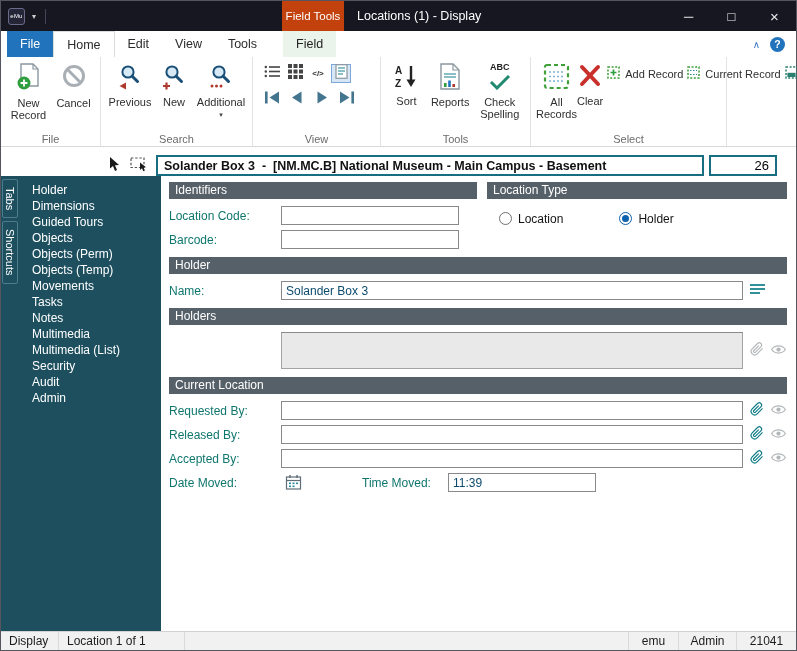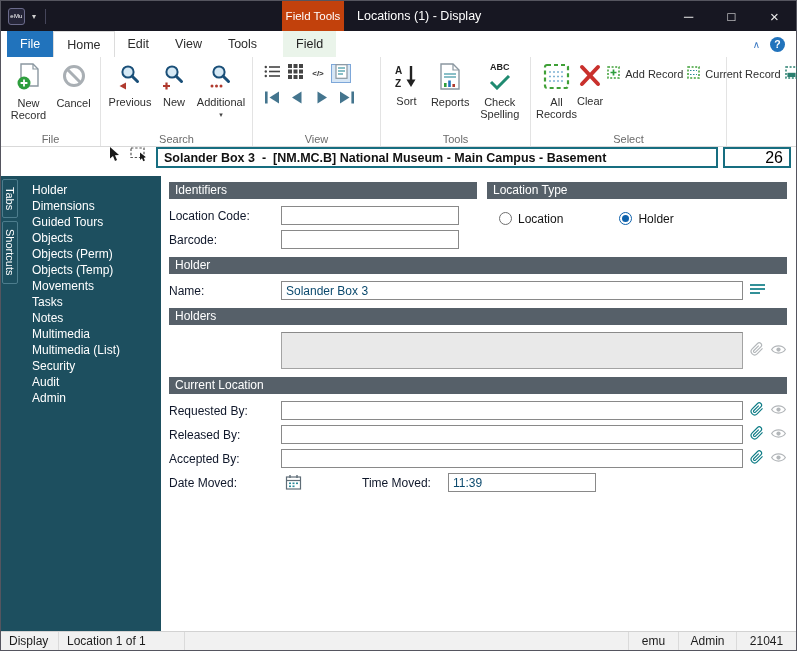--- a/index.html
+++ b/index.html
@@ -37,41 +37,41 @@
   .viewicons{display:flex;gap:3px}
   .viewbtn{width:20px;height:19px;display:flex;align-items:center;justify-content:center;border:1px solid transparent}
   .viewbtn.selected{background:#d6e6f5;border:1px solid #7da7d9}
   .navrow{display:flex;gap:5px;margin-top:8px}
   .navbtn{width:20px;height:16px;display:flex;align-items:center;justify-content:center}
   .selgroup-smalls{display:flex;flex-direction:row;justify-content:flex-start;gap:4px;padding-top:6px;margin-left:4px}
   .smallitem{display:flex;align-items:center;gap:5px;font-size:11px;color:#2f2f2f;height:15px;white-space:nowrap}
   .abc-label{font-size:9px;font-weight:bold;color:#222;line-height:1}
 
   
-  .recordbar{flex:0 0 29px;display:flex;align-items:flex-start;background:#fff;padding-right:5px}
+  .recordbar{flex:0 0 29px;display:flex;align-items:flex-end;background:#fff;padding-right:19px}
   .rb-spacer{width:108px}
   .rb-icons{display:flex;align-items:center;gap:10px;margin-right:8px}
   .rb-summary{flex:1;height:21px;border:2px solid #176e80;display:flex;align-items:center;padding:0 6px;font-weight:bold;font-size:12.5px;color:#111;background:#fff;white-space:pre;overflow:hidden}
-  .rb-count{width:68px;height:21px;border:2px solid #176e80;display:flex;align-items:center;justify-content:flex-end;padding:0 6px;font-size:16px;margin-left:5px;background:#fff}
+  .rb-count{width:68px;height:21px;border:2px solid #176e80;display:flex;align-items:center;justify-content:flex-end;padding:0 6px;font-size:13px;margin-left:5px;background:#fff}
 
   
   .bodyrow{flex:1;display:flex;min-height:0}
   .vstrip{width:18px;background:#1d4f5f;display:flex;flex-direction:column;align-items:center;padding-top:3px;gap:3px}
   .vtab{writing-mode:vertical-rl;color:#fff;font-size:11px;border:1px solid #4d7d8d;border-radius:2px;padding:7px 1px;background:#1d4f5f;white-space:nowrap}
   .sidebar{width:142px;background:#1d4f5f;padding-top:6px}
   .sb-item{color:#fff;font-size:12px;line-height:16px;padding-left:13px;white-space:nowrap}
   .content{flex:1;background:#fff;padding:6px 9px 0 8px;overflow:hidden}
 
   
   .sec{background:#566069;color:#fff;font-size:12px;height:17px;line-height:17px;padding-left:6px;margin-bottom:7px}
   .toprow{display:flex;gap:10px}
   .tr-left{flex:0 0 308px}
   .tr-right{flex:1}
   .frow{display:flex;align-items:center;margin-bottom:5px;height:19px}
-  .flabel{flex:0 0 112px;font-size:12px;color:#0f172a}
+  .flabel{flex:0 0 112px;font-size:12px;color:#0f766e}
   .finput{height:19px;border:1px solid #898989;font-size:12px;padding:8px 4px;font-family:"Liberation Sans",sans-serif;background:#fff;color:#0c4a6e;outline:none}
   .icon-col{flex:0 0 44px;display:flex;align-items:center;gap:7px;padding-left:7px}
   .radio-row{display:flex;align-items:center;height:19px;margin-top:10px}
   .radio{width:13px;height:13px;border-radius:50%;border:1px solid #707070;background:#fff;margin-right:6px;position:relative;flex:0 0 13px}
   .radio.checked{border-color:#0f62ac}
   .radio.checked::after{content:"";position:absolute;inset:2px;border-radius:50%;background:#0f62ac}
   .radio-label{font-size:12px;color:#141414}
   .graybox{flex:1;height:37px;background:#e9e9e9;border:1px solid #a3a3a3;border-top-color:#8a8a8a}
   .teal{color:#0e7c86}
   .grayic{color:#b3b7ba}

